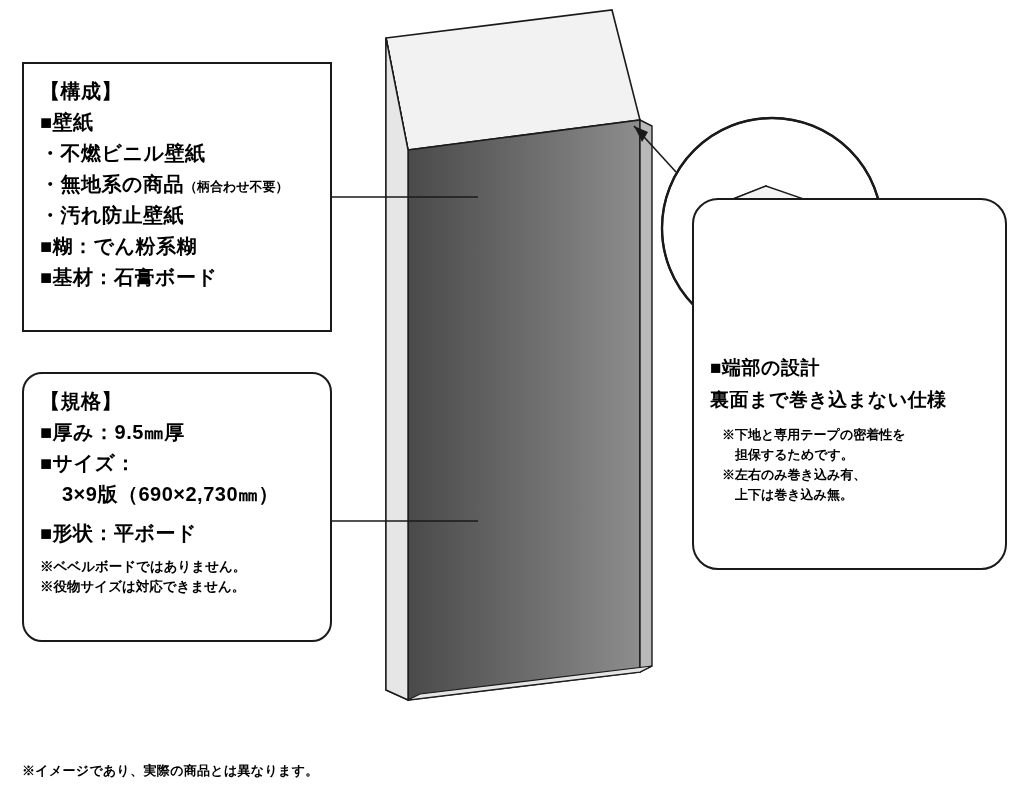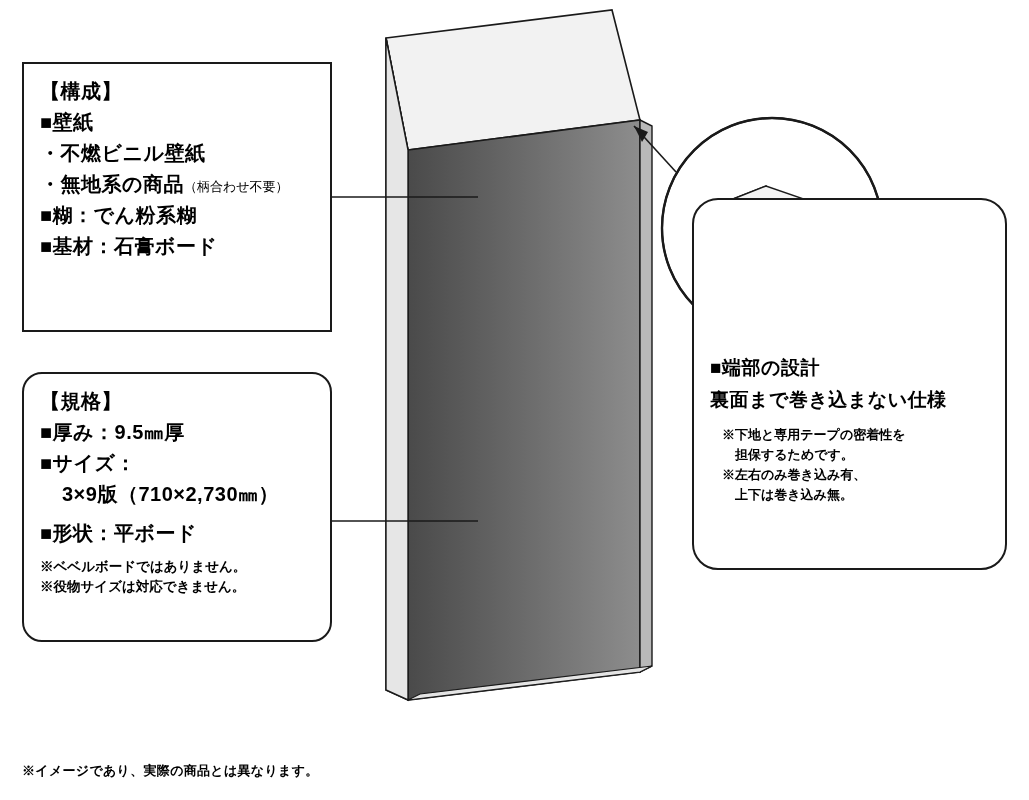--- a/index.html
+++ b/index.html
@@ -73,21 +73,21 @@
     font-weight: bold;
     line-height: 1.55;
     letter-spacing: 0.5px;
     white-space: nowrap;
   }
   .line.indent {
     padding-left: 22px;
   }
   .small-inline {
     font-size: 13px;
-    font-weight: normal;
+    font-weight: bold;
     letter-spacing: 0;
   }
   .note {
     font-size: 13.5px;
     font-weight: bold;
     line-height: 1.5;
     white-space: nowrap;
   }
   .gap-sm { height: 8px; }
 
@@ -173,29 +173,30 @@
     <line x1="884" y1="198" x2="884" y2="198" stroke="#1a1a1a" stroke-width="1.6"></line>
   </svg>
 
   <div class="box" id="box-composition">
     <div class="hdr">【構成】</div>
     <div class="line">■壁紙</div>
     <div class="line">・不燃ビニル壁紙</div>
     <div class="line">
       <span>・無地系の商品</span><span class="small-inline">（柄合わせ不要）</span>
     </div>
+    <div class="line">・汚れ防止壁紙</div>
     <div class="line">■糊：でん粉系糊</div>
     <div class="line">■基材：石膏ボード</div>
   </div>
 
   <div class="box" id="box-spec">
     <div class="hdr">【規格】</div>
     <div class="line">■厚み：9.5㎜厚</div>
     <div class="line">■サイズ：</div>
-    <div class="line indent">3×9版（710×2,730㎜）</div>
+    <div class="line indent">3×9版（690×2,730㎜）</div>
     <div class="gap-sm"></div>
     <div class="line">■形状：平ボード</div>
     <div class="gap-sm"></div>
     <div class="note">※ベベルボードではありません。</div>
     <div class="note">※役物サイズは対応できません。</div>
   </div>
 
   <div class="box" id="box-edge">
     <div class="hdr">■端部の設計</div>
     <div class="line">裏面まで巻き込まない仕様</div>

